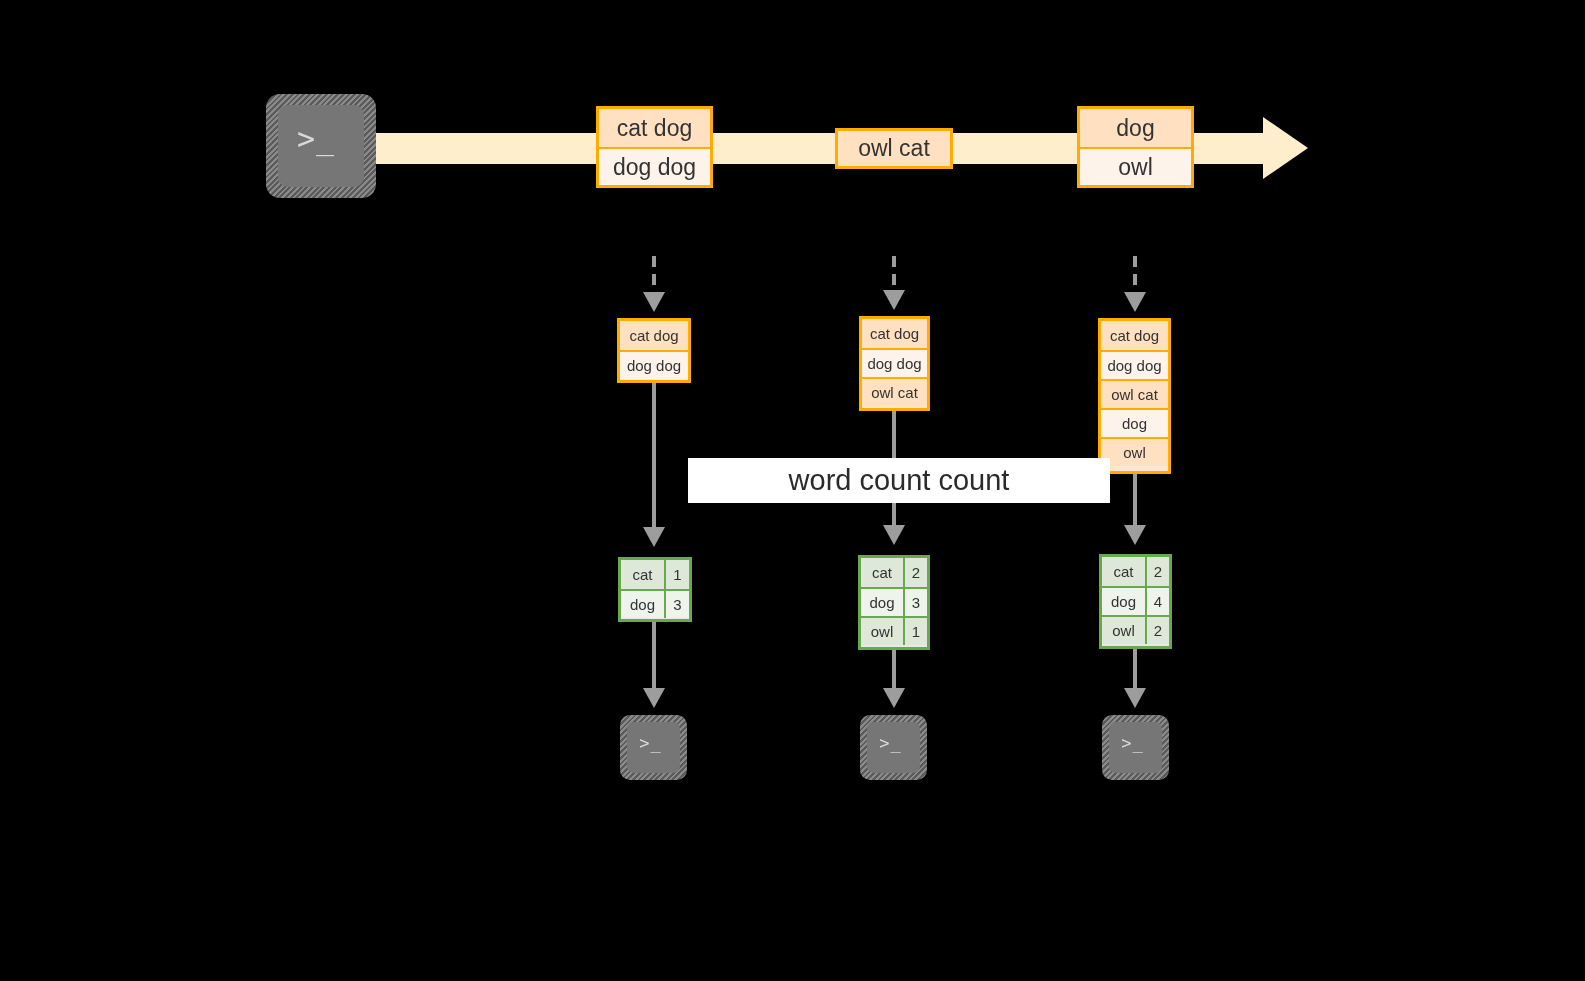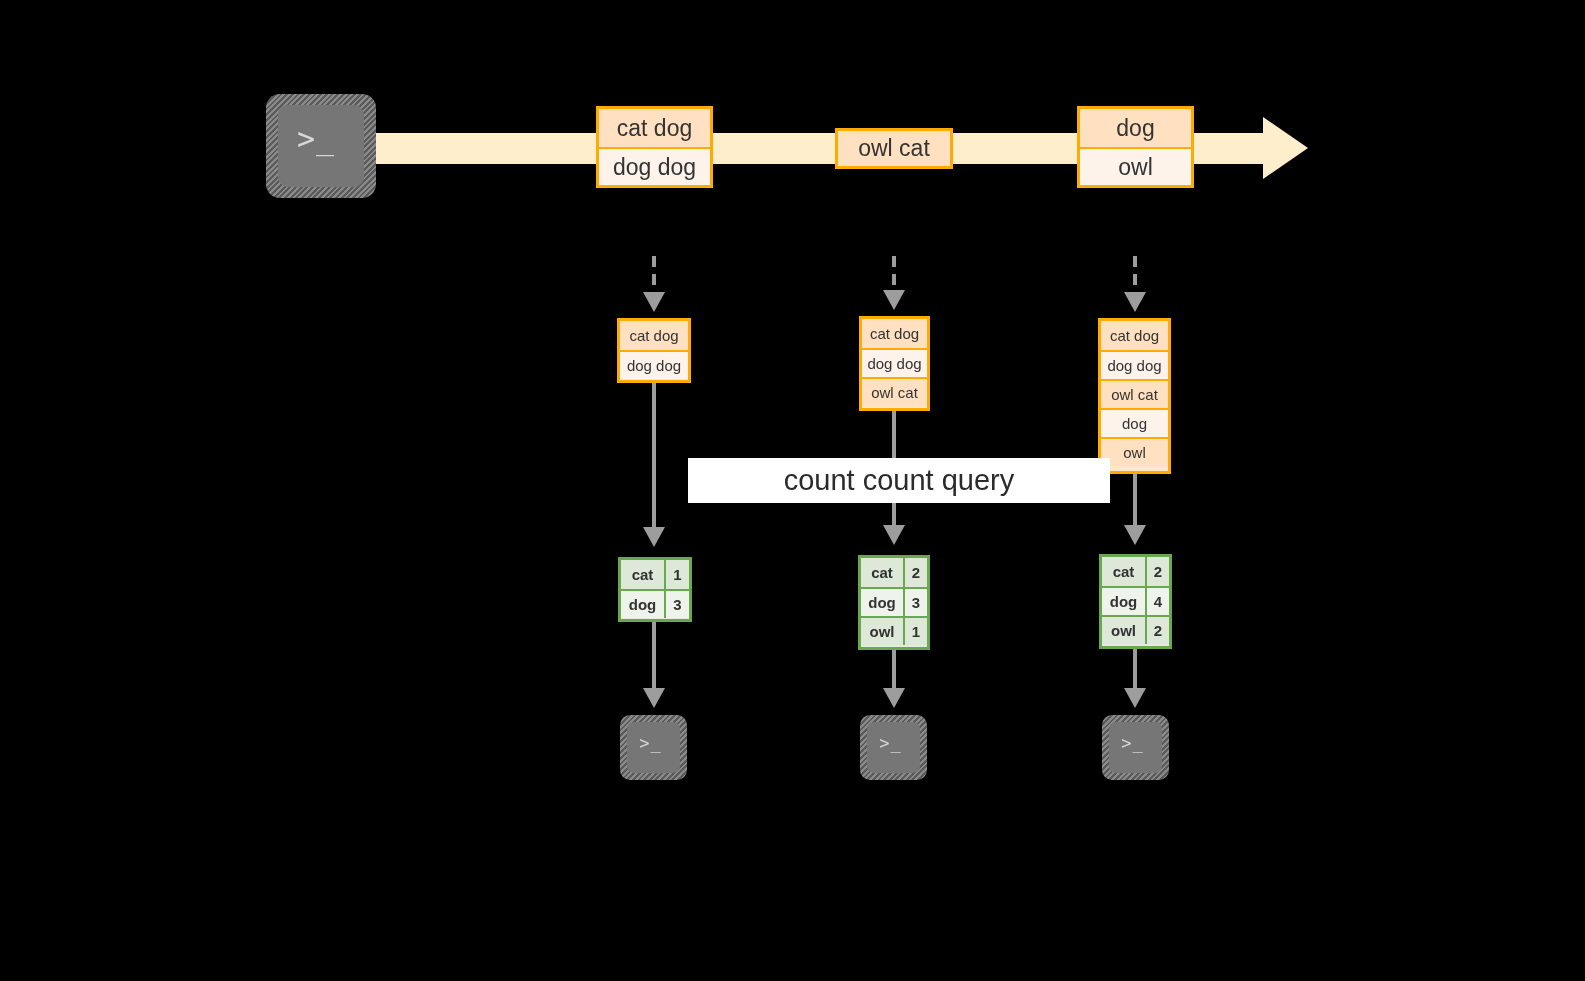--- a/index.html
+++ b/index.html
@@ -82,21 +82,20 @@
     position: absolute;
     box-sizing: border-box;
     border: 3px solid #6aa84f;
     background: #e2ece1;
     z-index: 5;
   }
   .grow {
     box-sizing: border-box;
     display: flex;
     align-items: stretch;
-    font-weight: bold;
   }
   .grow + .grow { border-top: 2px solid #6aa84f; }
   .grow.dark  { background: #dde8d8; }
   .grow.light { background: #eef3ec; }
   .gkey, .gval {
     box-sizing: border-box;
     display: flex;
     align-items: center;
     justify-content: center;
     color: #333333;
@@ -262,16 +261,16 @@
 
   <div class="vline" style="left:1133px; top:649px; height:43px;"></div>
   <div class="vhead" style="left:1124px; top:688px;"></div>
 
   <div class="terminal" style="left:1102px; top:715px; width:67px; height:65px; border-radius:10px;">
     <div class="terminal-inner" style="left:7px; top:7px; right:7px; bottom:7px; border-radius:7px;"></div>
     <div class="term-glyph" style="font-size:17px; margin-left:-6px; margin-top:-8px;">&gt;_</div>
   </div>
 
   <div class="query-band" style="left:688px; top:458px; width:422px; height:45px; font-size:29px;">
-    <span>count count query</span>
+    <span>word count count</span>
   </div>
 
 </div>
 
 </body></html>

